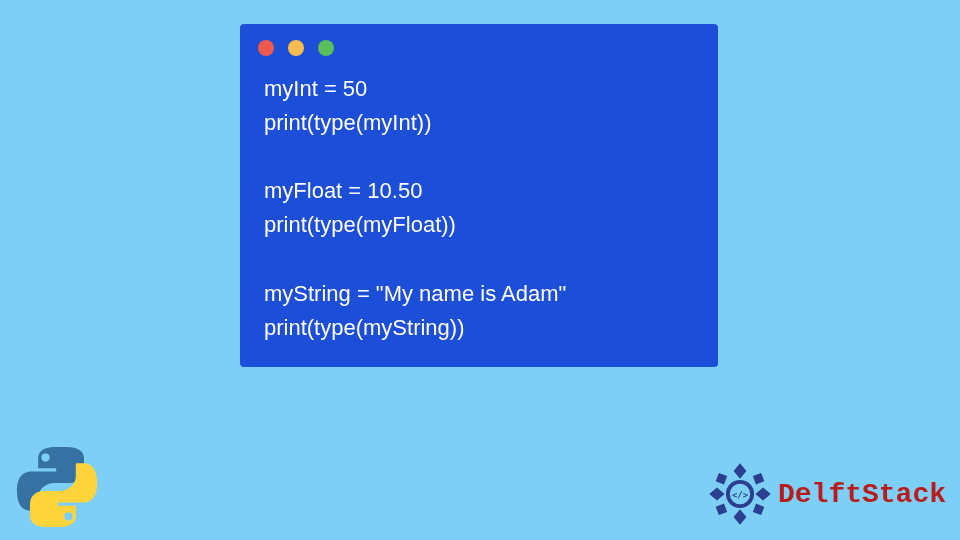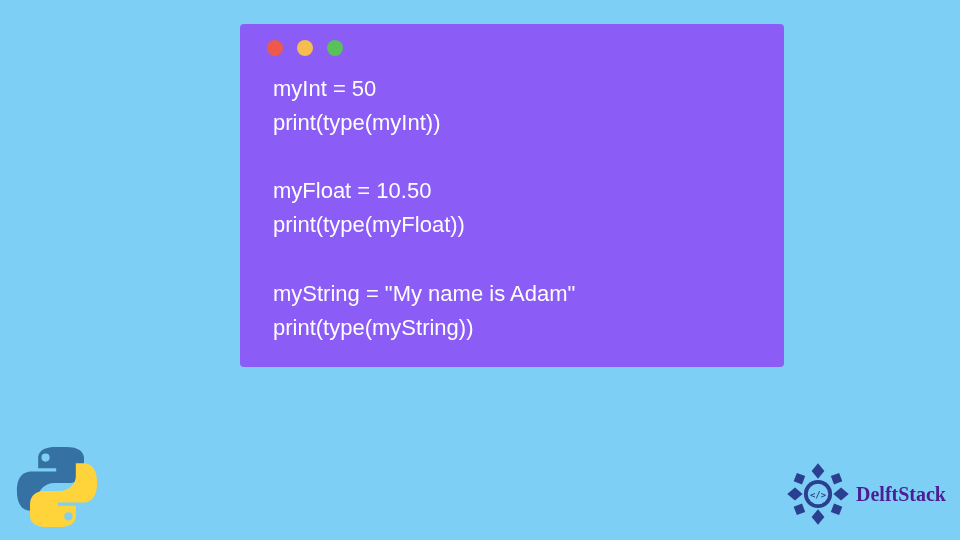--- a/index.html
+++ b/index.html
@@ -6,25 +6,24 @@
   html, body { width: 960px; height: 540px; overflow: hidden; }
   body {
     background: #7ecff5;
     font-family: -apple-system, BlinkMacSystemFont, "Segoe UI", Arial, sans-serif;
     position: relative;
   }
   .code-window {
     position: absolute;
     left: 240px;
     top: 24px;
-    width: 544px;
-    background: #8b5cf6;
+    width: 478px;
+    background: #1d4ed8;
     border-radius: 4px;
     padding-bottom: 22px;
-    padding-left: 9px;
   }
   .titlebar {
     display: flex;
     gap: 14px;
     padding: 16px 18px 10px 18px;
   }
   .dot {
     width: 16px; height: 16px; border-radius: 50%;
   }
   .dot.red { background: #ed594a; }
@@ -51,24 +50,24 @@
     right: 14px;
     bottom: 14px;
     display: flex;
     align-items: center;
     gap: 6px;
   }
   .delft-mark {
     width: 64px; height: 64px;
   }
   .delft-text {
-    color: #4c1d95;
+    color: #b91c1c;
     font-weight: 700;
-    font-size: 20px;
-    font-family: Liberation Serif, serif;
+    font-size: 28px;
+    font-family: Liberation Mono, monospace;
   }
 </style>
 </head>
 <body>
 
 <div class="code-window">
   <div class="titlebar">
     <span class="dot red"></span>
     <span class="dot yellow"></span>
     <span class="dot green"></span>

